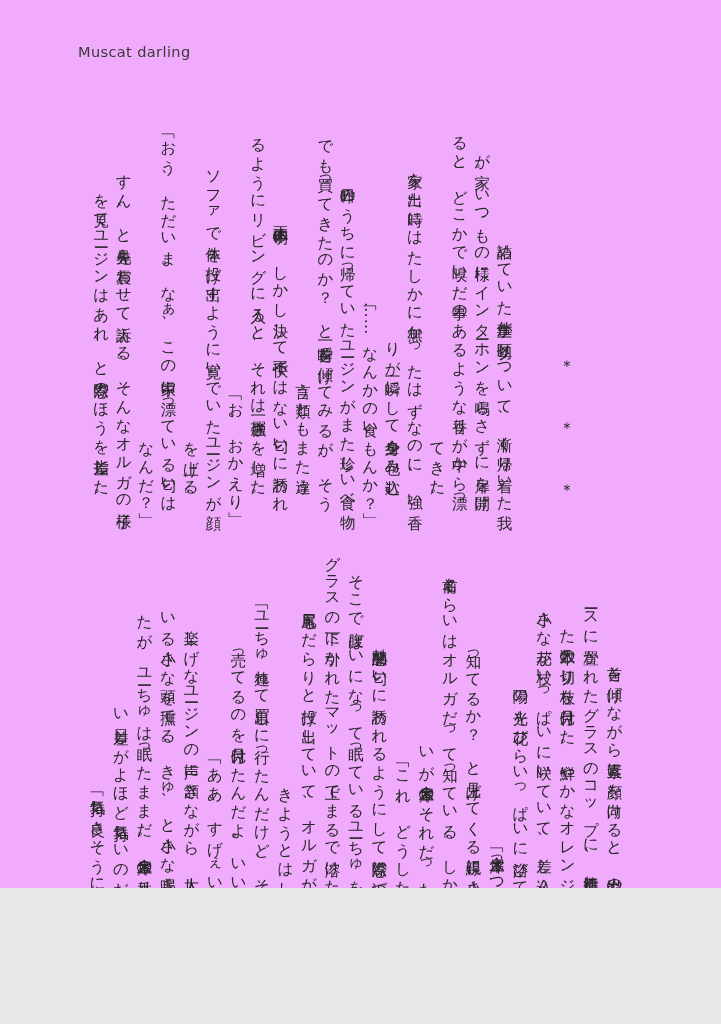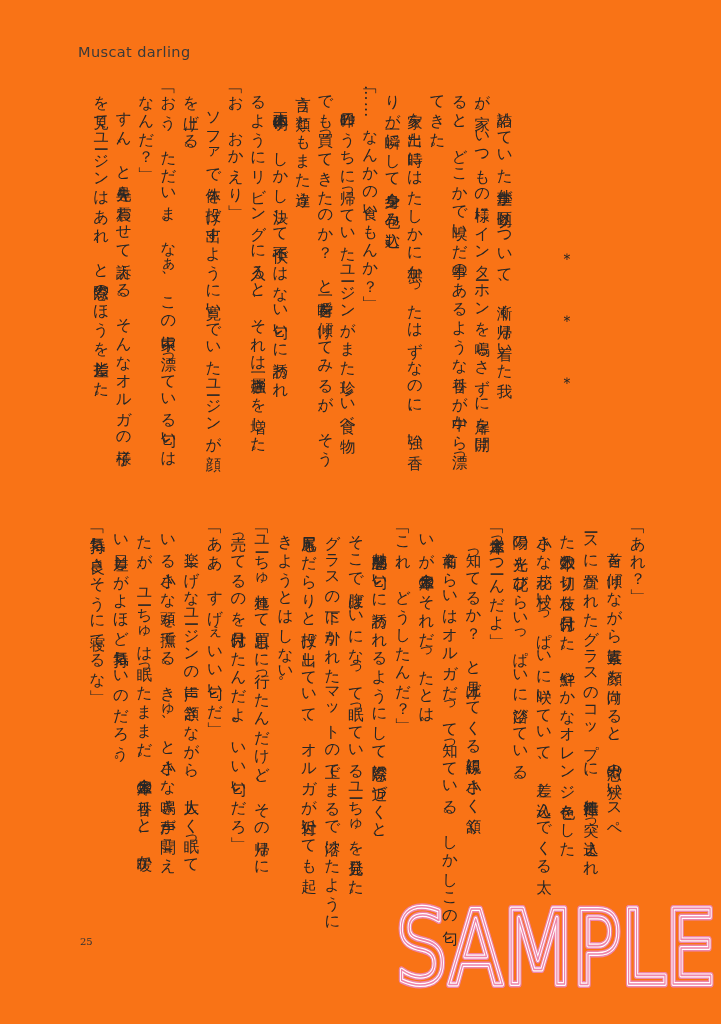--- a/index.html
+++ b/index.html
@@ -1,22 +1,23 @@
 <!DOCTYPE html>
 <html><head>
 <meta charset="utf-8">
 <style>
   html,body { margin:0; padding:0; background:#e8e8e8; }
   .page {
     position:relative;
-    width:721px; height:1024px;
+    width:721px; height:888px;
     margin:0 auto;
-    background:#f97316;
+    background:#f0abfc;
     overflow:hidden;
     font-family:"DejaVu Serif","Liberation Serif",serif;
+    text-align:right;
   }
   .page-title {
     position:absolute; left:78px; top:44px;
     font-family:"DejaVu Sans","Liberation Sans",sans-serif;
     font-size:14.5px; color:#3a3a3a; letter-spacing:0.4px;
     z-index:2;
   }
   .tier {
     position:absolute;
     writing-mode:vertical-rl;

